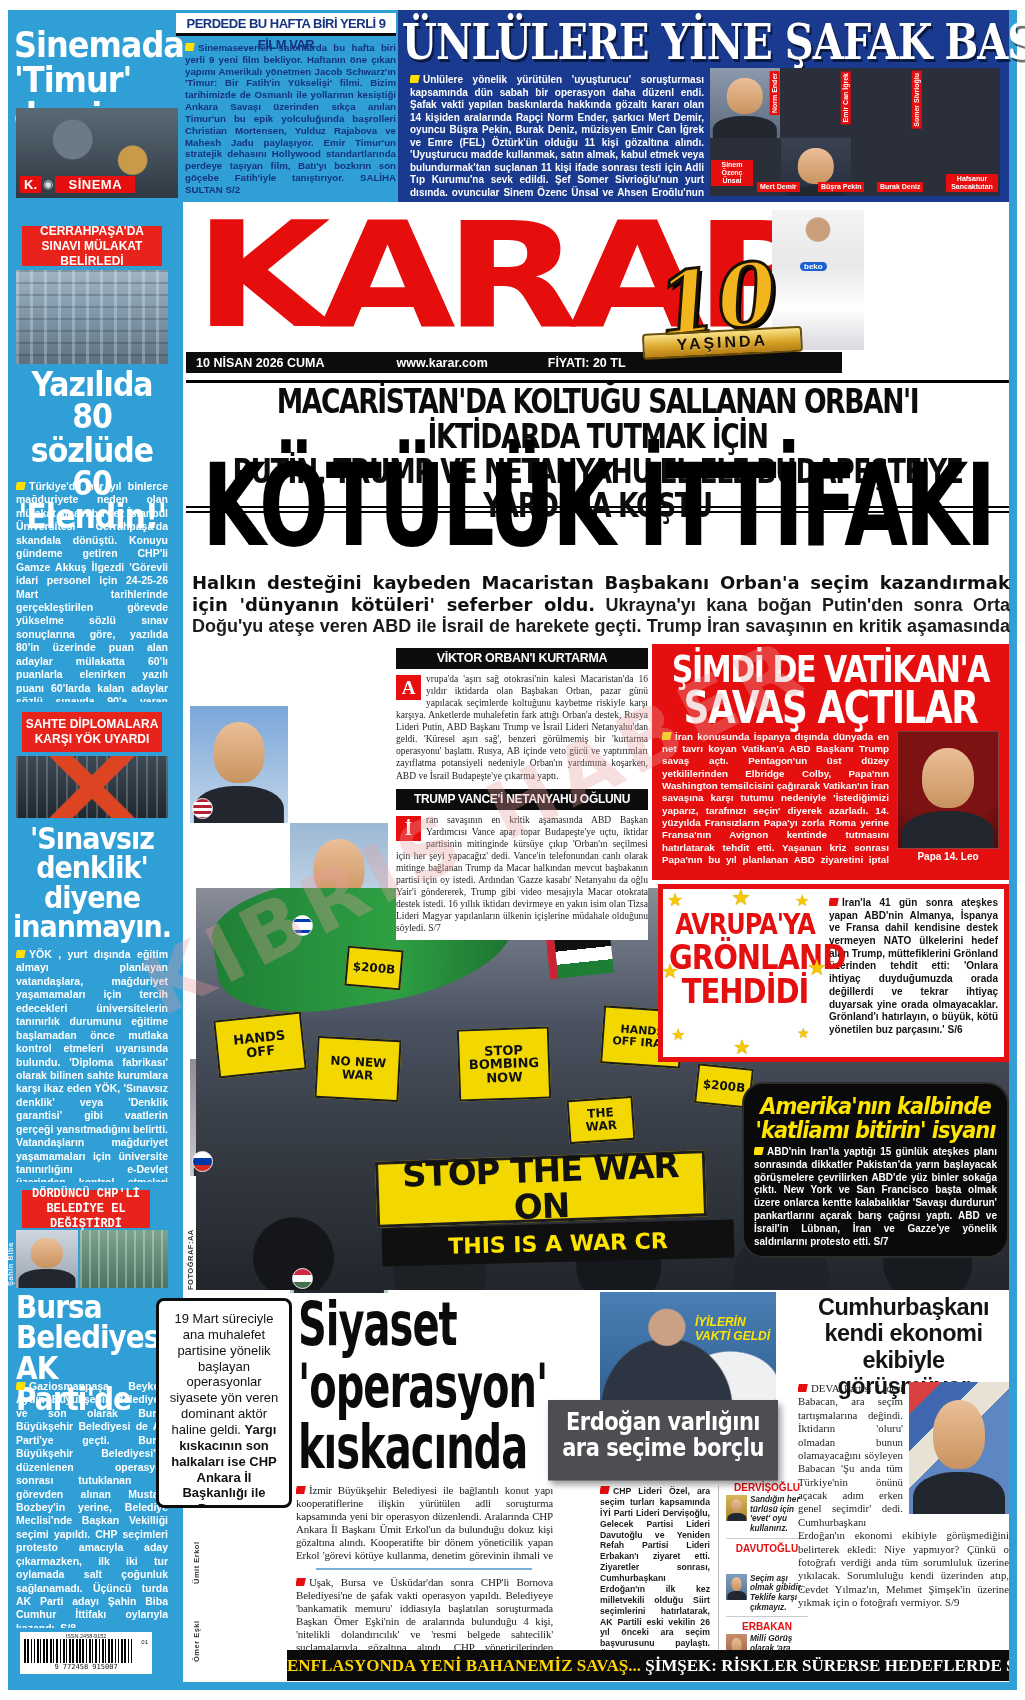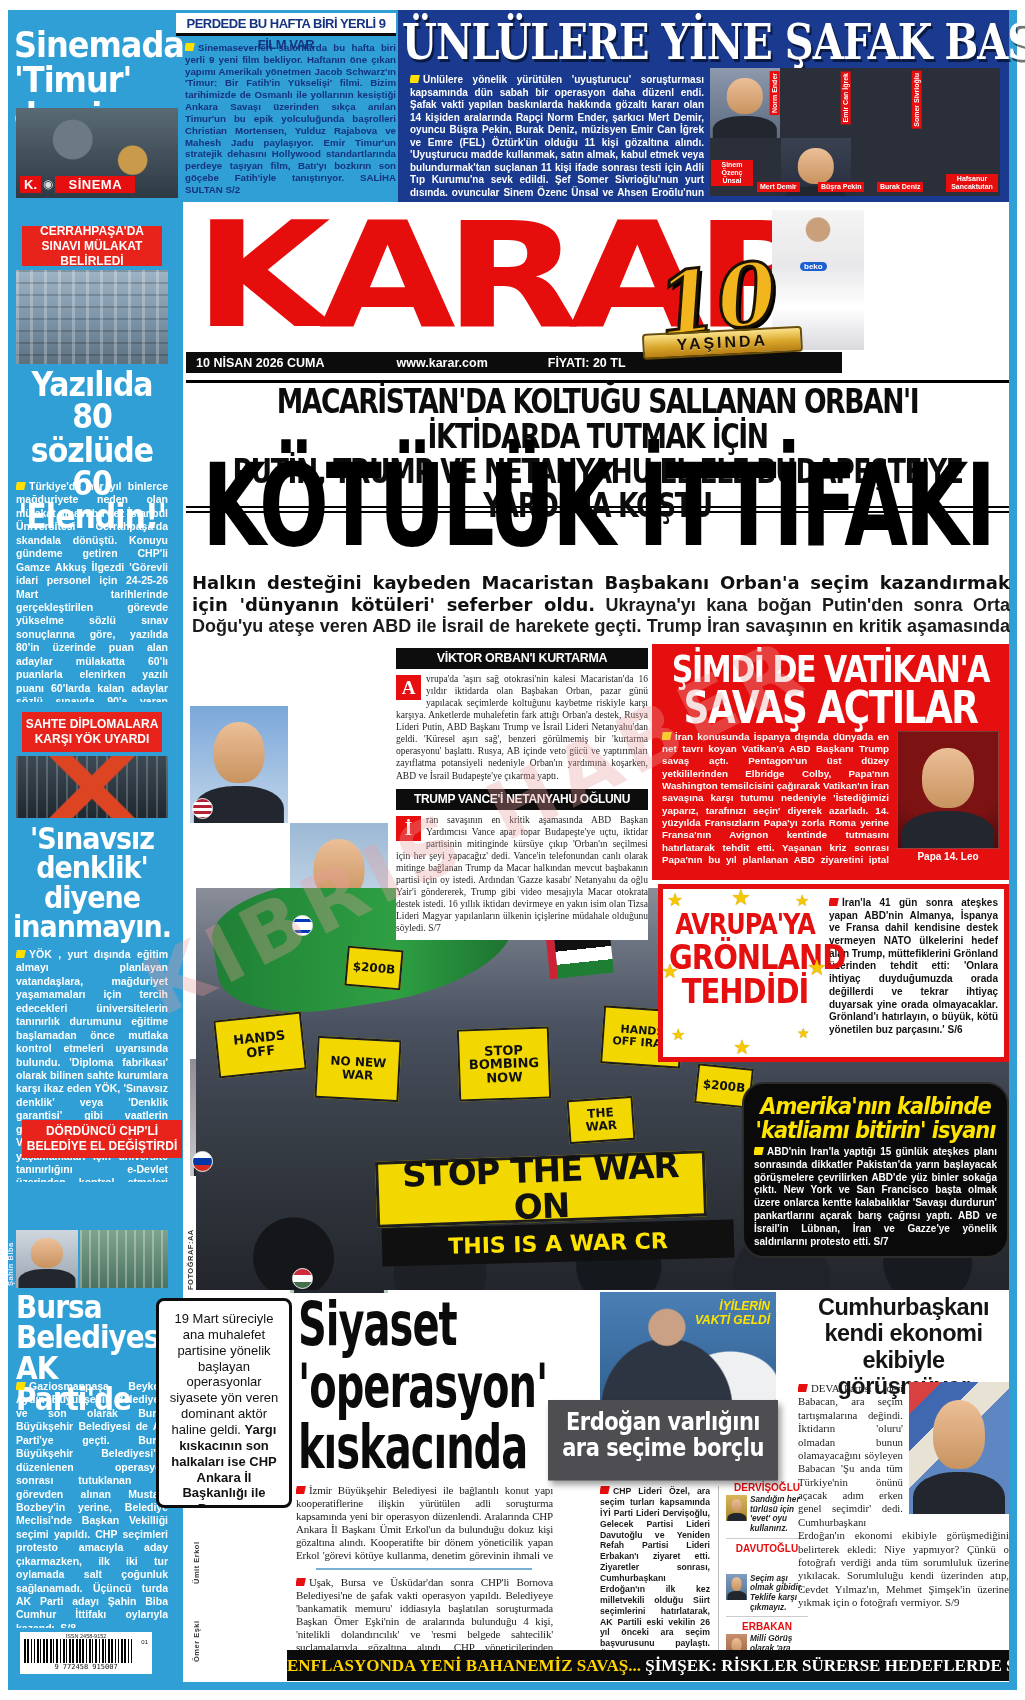--- a/index.html
+++ b/index.html
@@ -131,21 +131,21 @@
          linear-gradient(-45deg, rgba(0,0,0,0) 44%, #d42 45% 55%, rgba(0,0,0,0) 56%),
          repeating-linear-gradient(90deg,rgba(255,255,255,.2) 0 2px,transparent 2px 10px),
          linear-gradient(180deg,#3c4a55,#1f2830);"></div>
   <div class="abs sbh ctr" style="left:12px;top:824px;width:160px;font-size:27px;">
     <span>'Sınavsız denklik' diyene inanmayın.</span>
   </div>
   <div class="abs sbody" style="left:16px;top:948px;width:152px;height:234px;">
     <span class="blt"></span><span>YÖK , yurt dışında eğitim almayı planlayan vatandaşlara, mağduriyet yaşamamaları için tercih edecekleri üniversitelerin tanınırlık durumunu eğitime başlamadan önce mutlaka kontrol etmeleri uyarısında bulundu. 'Diploma fabrikası' olarak bilinen sahte kurumlara karşı ikaz eden YÖK, 'Sınavsız denklik' veya 'Denklik garantisi' gibi vaatlerin gerçeği yansıtmadığını belirtti. Vatandaşların mağduriyet yaşamamaları için üniversite tanınırlığını e-Devlet üzerinden kontrol etmeleri gerektiğini hatırlattı. S/13</span>
   </div>
 
-  <div class="abs rkick" style="left:22px;top:1120px;width:160px;height:38px;font-size:12px;">
+  <div class="abs rkick" style="left:22px;top:1190px;width:128px;height:38px;font-size:12px;font-family:Liberation Mono, monospace;">
     <span>DÖRDÜNCÜ CHP'Lİ BELEDİYE EL DEĞİŞTİRDİ</span>
   </div>
   <span class="abs vcred" style="left:6px;top:1230px;height:56px;color:#eef;">Şahin Biba</span>
   <div class="abs face" style="left:16px;top:1230px;width:62px;height:58px;background:linear-gradient(180deg,#cfd6de,#9aa5b1);"></div>
   <div class="abs bldg" style="left:80px;top:1230px;width:88px;height:58px;background:
        repeating-linear-gradient(90deg,rgba(255,255,255,.3) 0 2px,transparent 2px 9px),
        linear-gradient(180deg,#7ea48e,#4c7361);"></div>
   <div class="abs sbh" style="left:16px;top:1292px;width:158px;font-size:28px;">
     <span>Bursa Belediyesi AK Parti'de</span>
   </div>
@@ -354,21 +354,21 @@
   <div class="abs" style="left:316px;top:1568px;width:216px;border-top:2px solid #7ab0d4;"></div>
   <div class="abs ser" style="left:296px;top:1576px;width:257px;height:86px;font-size:11px;line-height:1.18;letter-spacing:-0.2px;overflow:hidden;">
     <span class="blt red"></span><span>Uşak, Bursa ve Üsküdar'dan sonra CHP'li Bornova Belediyesi'ne de şafak vakti operasyon yapıldı. Belediyeye 'bankamatik memuru' iddiasıyla başlatılan soruşturmada Başkan Ömer Eşki'nin de aralarında bulunduğu 4 kişi, 'nitelikli dolandırıcılık' ve 'resmi belgede sahtecilik' suçlamalarıyla gözaltına alındı. CHP yöneticilerinden 'Yaşananlar zorbalık' tepkisi yükseldi. S/8</span>
   </div>
 
   <div class="abs" style="left:600px;top:1292px;width:176px;height:136px;overflow:hidden;background:
        radial-gradient(circle at 38% 26%, #caa184 0 12%, rgba(0,0,0,0) 13%),
        radial-gradient(ellipse at 38% 86%, #2d3442 0 42%, rgba(0,0,0,0) 43%),
        radial-gradient(ellipse at 74% 70%, #eef0f2 0 26%, rgba(0,0,0,0) 27%),
        linear-gradient(180deg,#4a7fb5,#2c5a8a);">
-    <div style="position:absolute;right:6px;top:8px;text-align:right;color:#ffe400;font-weight:bold;font-style:italic;font-size:12px;line-height:1.15;">
+    <div style="position:absolute;right:6px;top:24px;text-align:left;color:#ffe400;font-weight:bold;font-style:italic;font-size:12px;line-height:1.15;">
       <div>İYİLERİN</div>
       <div>VAKTİ GELDİ</div>
     </div>
   </div>
   <div class="abs ctr dejavu" style="left:548px;top:1400px;width:230px;height:70px;background:#4d4d52;box-shadow:3px 4px 6px rgba(0,0,0,.4);
               color:#fff;font-weight:bold;font-size:21px;line-height:1.1;padding-top:8px;letter-spacing:-0.5px;
               transform:scaleY(1.15);transform-origin:top center;z-index:6;">
     <div>Erdoğan varlığını</div>
     <div>ara seçime borçlu</div>
   </div>

